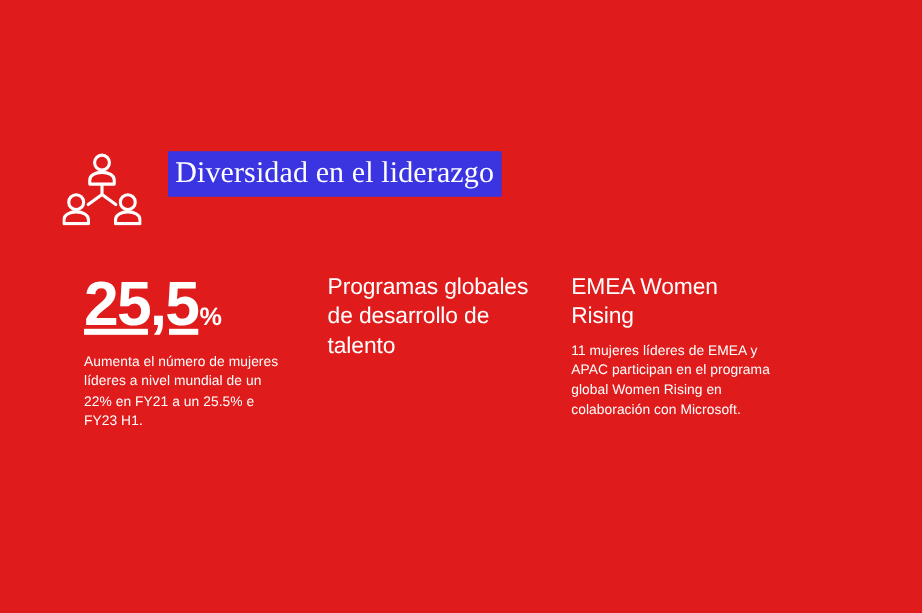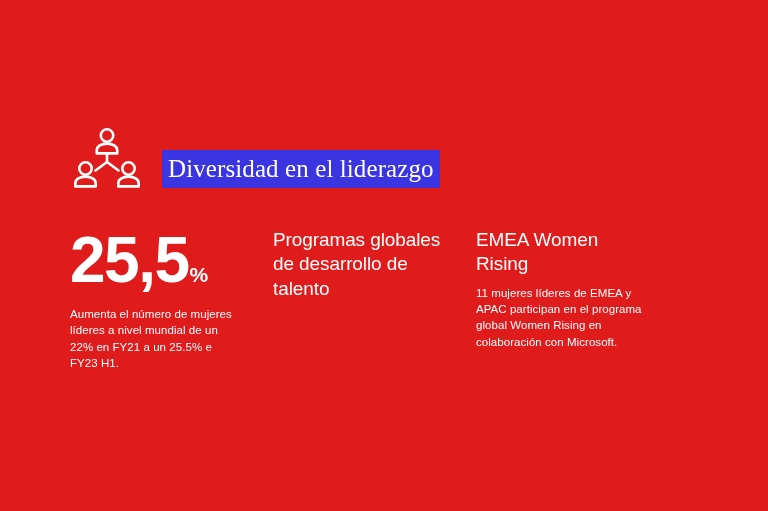--- a/index.html
+++ b/index.html
@@ -18,24 +18,24 @@
 
   .slide {
     position: absolute;
     inset: 0;
     background: #E01B1B;
   }
 
   
   .header {
     position: absolute;
-    left: 74px;
+    left: 52px;
     top: 126px;
     display: flex;
-    align-items: flex-end;
+    align-items: flex-start;
     gap: 22px;
   }
 
   .team-icon {
     width: 66px;
     height: 62px;
     flex: 0 0 auto;
     display: block;
   }
 
@@ -76,22 +76,23 @@
   .col-stat {
     color: #FFFFFF;
     font-weight: 700;
     line-height: 1;
     white-space: nowrap;
     display: flex;
     align-items: baseline;
     margin-bottom: 14px;
   }
   .stat-number {
-    font-size: 64px;
+    font-size: 52px;
     letter-spacing: -1.5px;
+    text-decoration: underline;
   }
   .stat-unit {
     font-size: 21px;
     font-weight: 700;
     margin-left: 1px;
   }
 
   .col-heading {
     color: #FFFFFF;
     font-size: 19px;

